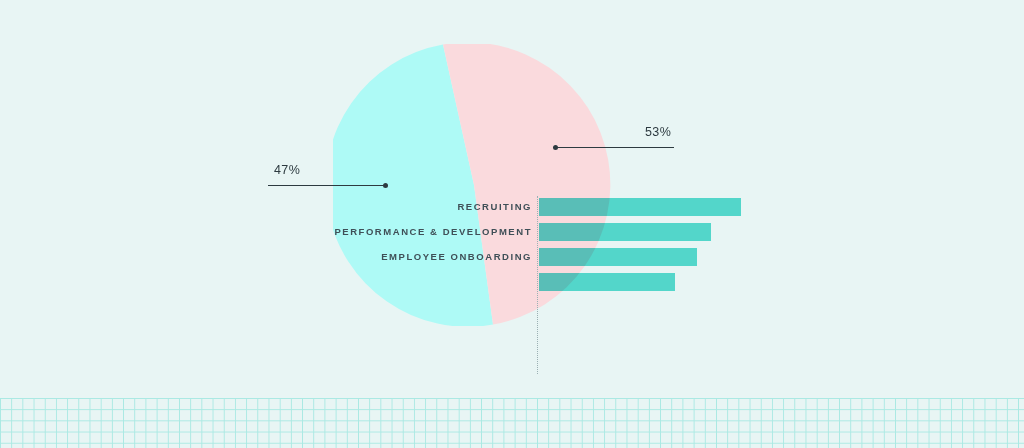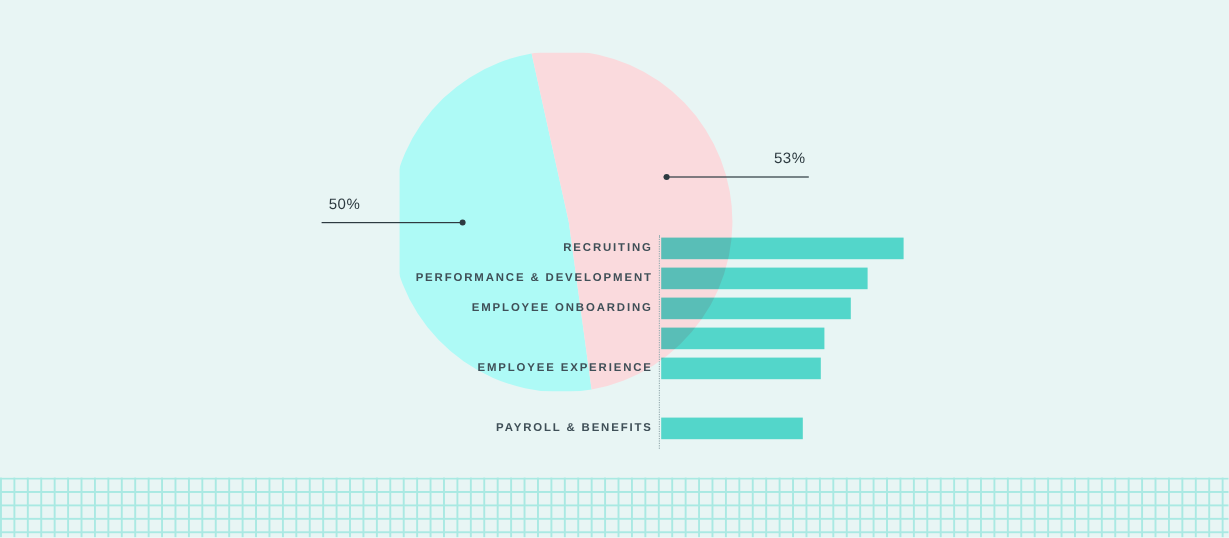--- a/index.html
+++ b/index.html
@@ -42,21 +42,21 @@
     left: 333px;
     top: 44px;
     width: 282px;
     height: 282px;
   }
   #pie-wrap svg { display: block; }
 
   
   #chart {
     position: absolute;
-    left: 12px;
+    left: 0;
     top: 0;
     width: 840px;
     height: 448px;
   }
   .axis-line {
     position: absolute;
     left: 537px;
     top: 196px;
     width: 0;
     height: 178px;
@@ -154,34 +154,26 @@
 
     <div class="row" style="top:221px">
       <div class="row-label">PERFORMANCE &amp; DEVELOPMENT</div>
       <div class="bar" style="width:172px"></div>
     </div>
 
     <div class="row" style="top:271px">
       <div class="bar" style="width:136px"></div>
     </div>
 
-    <div class="row" style="top:296px">
-      <div class="row-label">EMPLOYEE EXPERIENCE</div>
-      <div class="bar" style="width:133px"></div>
-    </div>
 
 
-    <div class="row" style="top:346px">
-      <div class="row-label">PAYROLL &amp; BENEFITS</div>
-      <div class="bar" style="width:118px"></div>
-    </div>
   </div>
 
   <div class="callout" id="callout-left">
-    <div class="pct">50%</div>
+    <div class="pct">47%</div>
     <div class="lead"></div>
     <div class="dot"></div>
   </div>
 
   <div class="callout" id="callout-right">
     <div class="pct">53%</div>
     <div class="lead"></div>
     <div class="dot"></div>
   </div>
 

